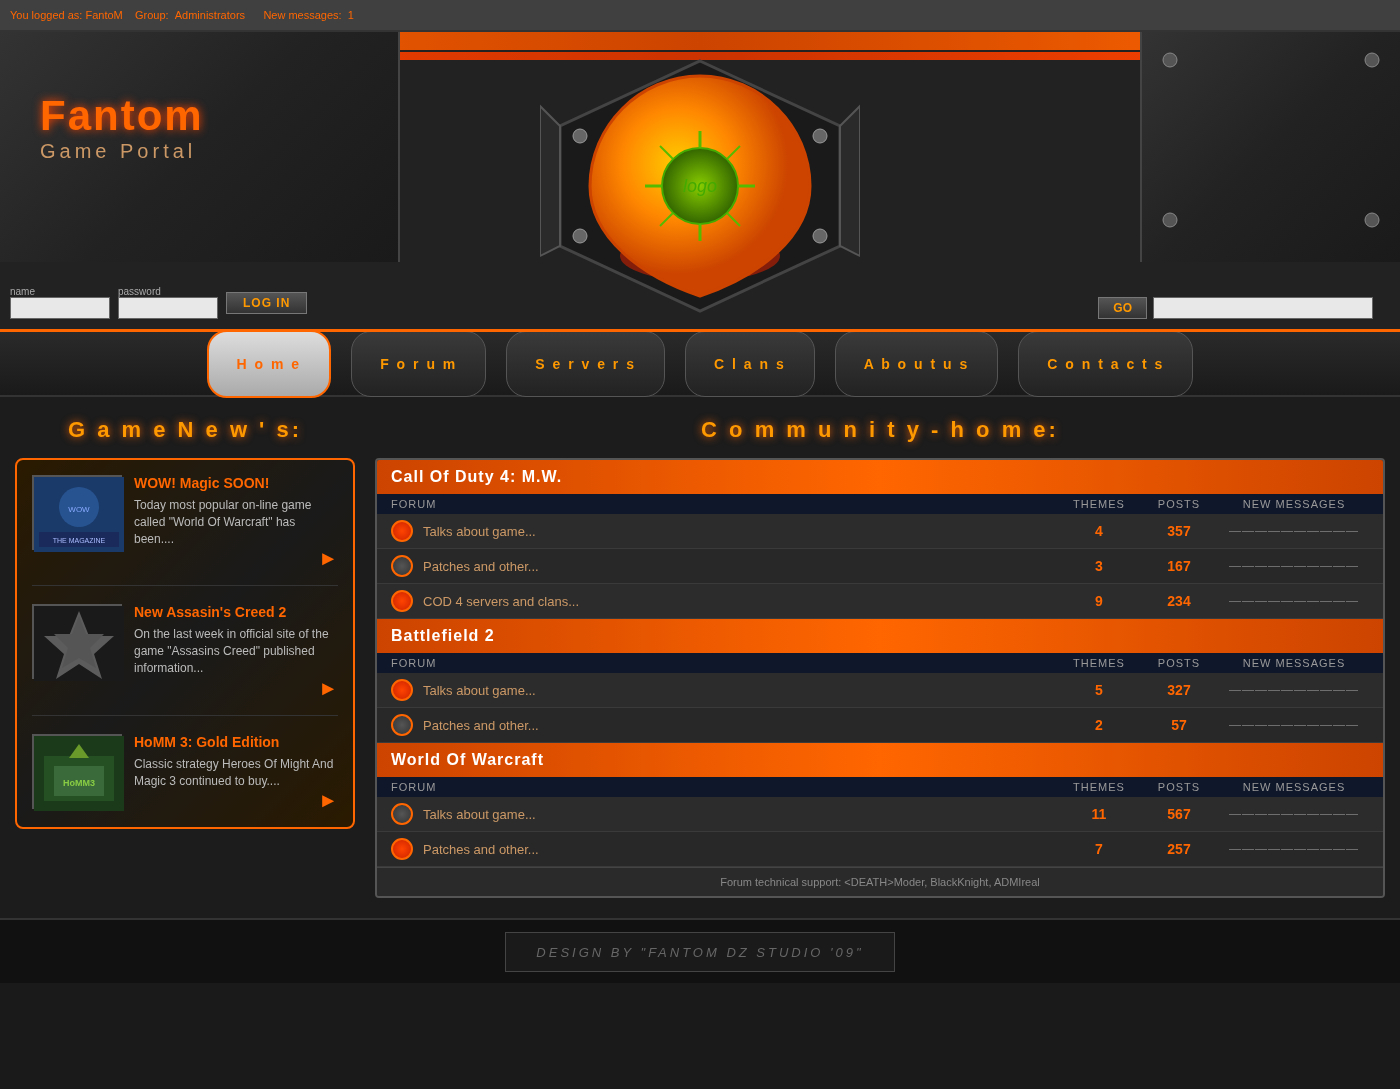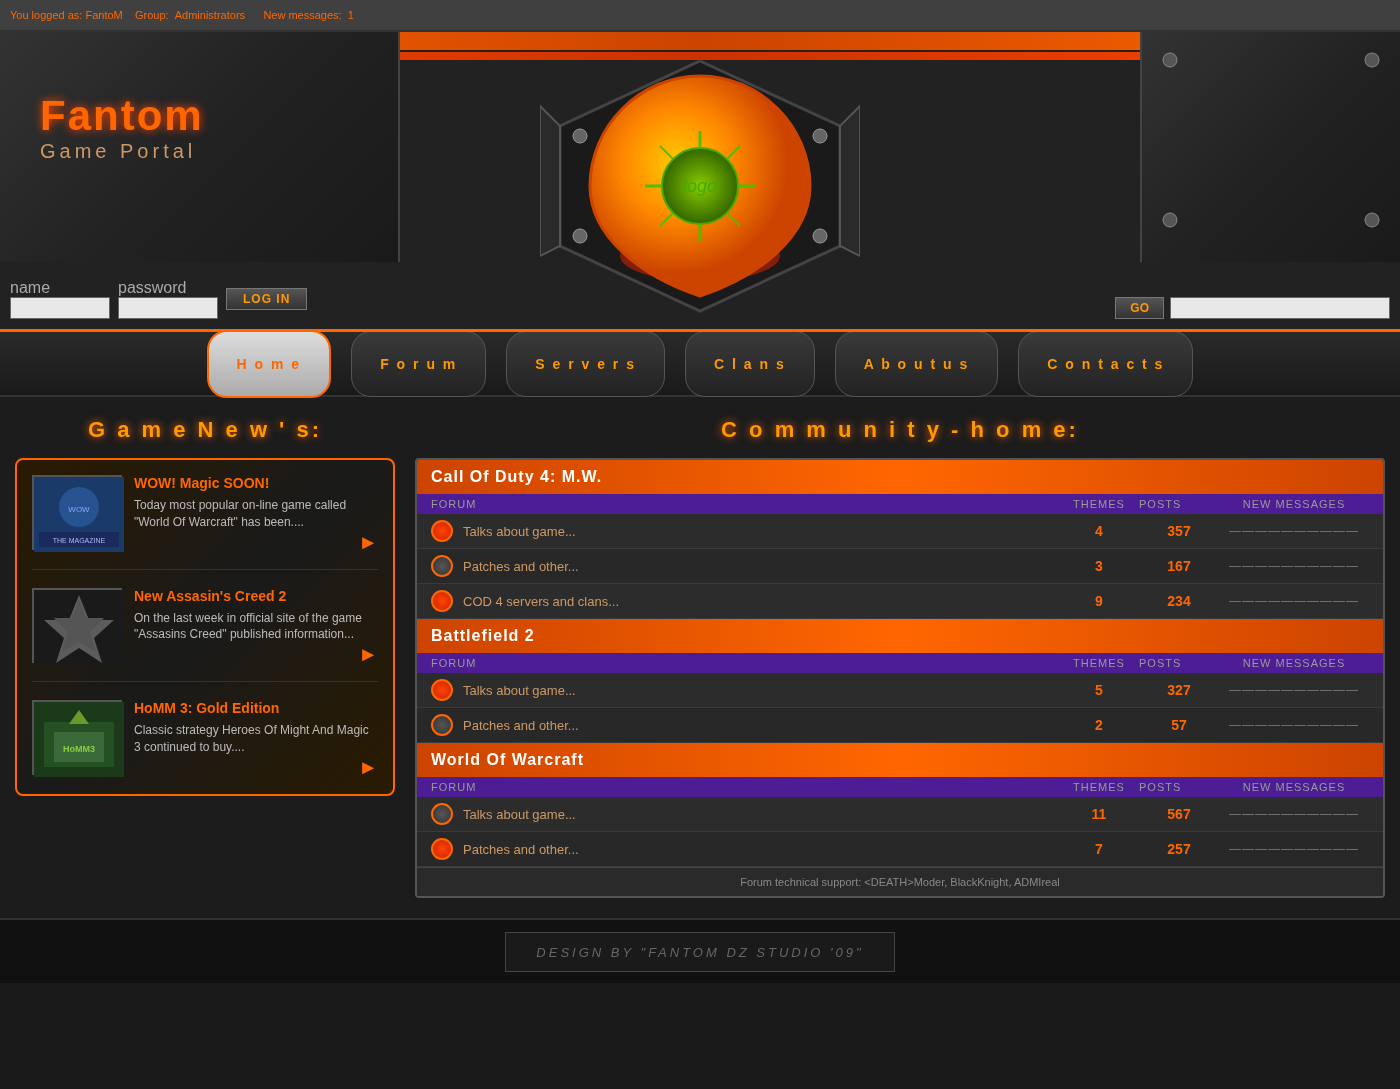--- a/index.html
+++ b/index.html
@@ -88,21 +88,21 @@
     
     .login-area {
       position: absolute;
       bottom: 10px;
       left: 10px;
       display: flex;
       align-items: center;
       gap: 8px;
     }
     .login-label {
-      font-size: 16px;
+      font-size: 10px;
       color: #aaa;
     }
     .login-input {
       background: #e8e8e8;
       border: 1px solid #666;
       height: 22px;
       width: 100px;
       font-size: 11px;
       padding: 2px 4px;
       color: #333;
@@ -115,21 +115,21 @@
       font-weight: bold;
       padding: 3px 16px;
       cursor: pointer;
       letter-spacing: 1px;
     }
 
     
     .search-area {
       position: absolute;
       bottom: 10px;
-      right: 10px;
+      right: 27px;
       display: flex;
       align-items: center;
       gap: 6px;
     }
     .search-btn {
       background: linear-gradient(to bottom, #555, #333);
       border: 1px solid #777;
       color: #ff9900;
       font-size: 12px;
       font-weight: bold;
@@ -177,21 +177,21 @@
     
     .main-content {
       display: flex;
       gap: 20px;
       padding: 20px 15px;
       background: #1c1c1c;
     }
 
     
     .game-news {
-      width: 380px;
+      width: 340px;
       flex-shrink: 0;
     }
     .section-title {
       color: #ff9900;
       font-size: 22px;
       font-weight: bold;
       text-align: center;
       margin-bottom: 15px;
       letter-spacing: 3px;
       text-shadow: 0 0 8px #ff6600;
@@ -264,30 +264,30 @@
     .forum-header {
       background: linear-gradient(to right, #cc4400, #ff6600, #cc4400);
       color: #fff;
       font-size: 16px;
       font-weight: bold;
       padding: 8px 14px;
       letter-spacing: 1px;
     }
     .forum-cols {
       display: flex;
-      background: #4c1d95;
+      background: #0f172a;
       padding: 4px 14px;
       font-size: 11px;
       color: #999;
       text-transform: uppercase;
       letter-spacing: 1px;
     }
     .col-forum { flex: 1; }
     .col-themes { width: 80px; text-align: center; }
-    .col-posts { width: 80px; }
+    .col-posts { width: 80px; text-align: center; }
     .col-new { width: 150px; text-align: center; }
 
     .forum-row {
       display: flex;
       align-items: center;
       background: #2c2c2c;
       padding: 6px 14px;
       border-bottom: 1px solid #3a3a3a;
     }
     .forum-row:nth-child(even) { background: #282828; }

